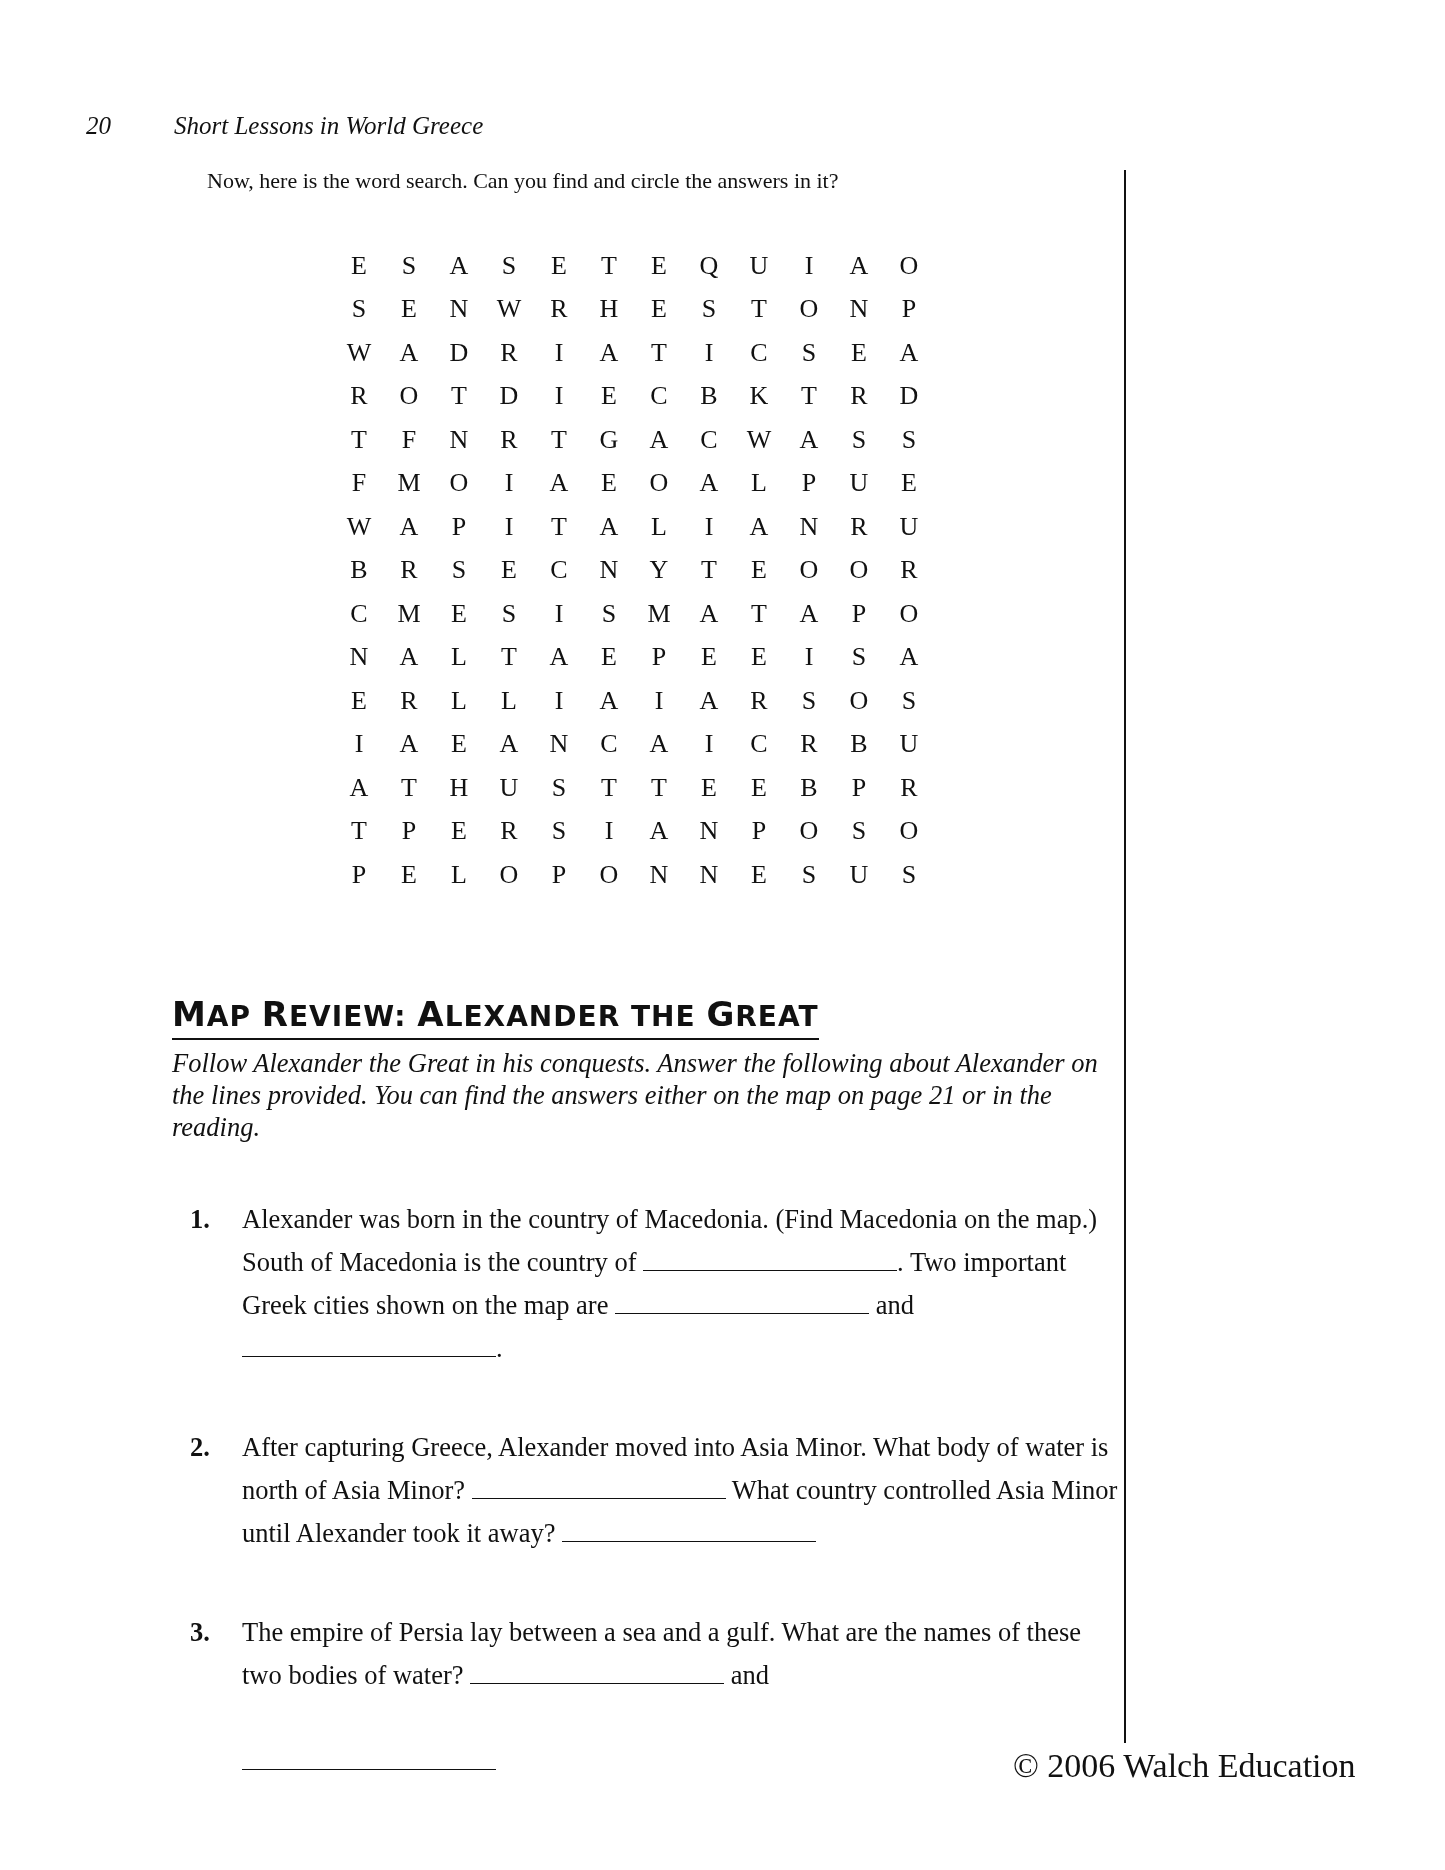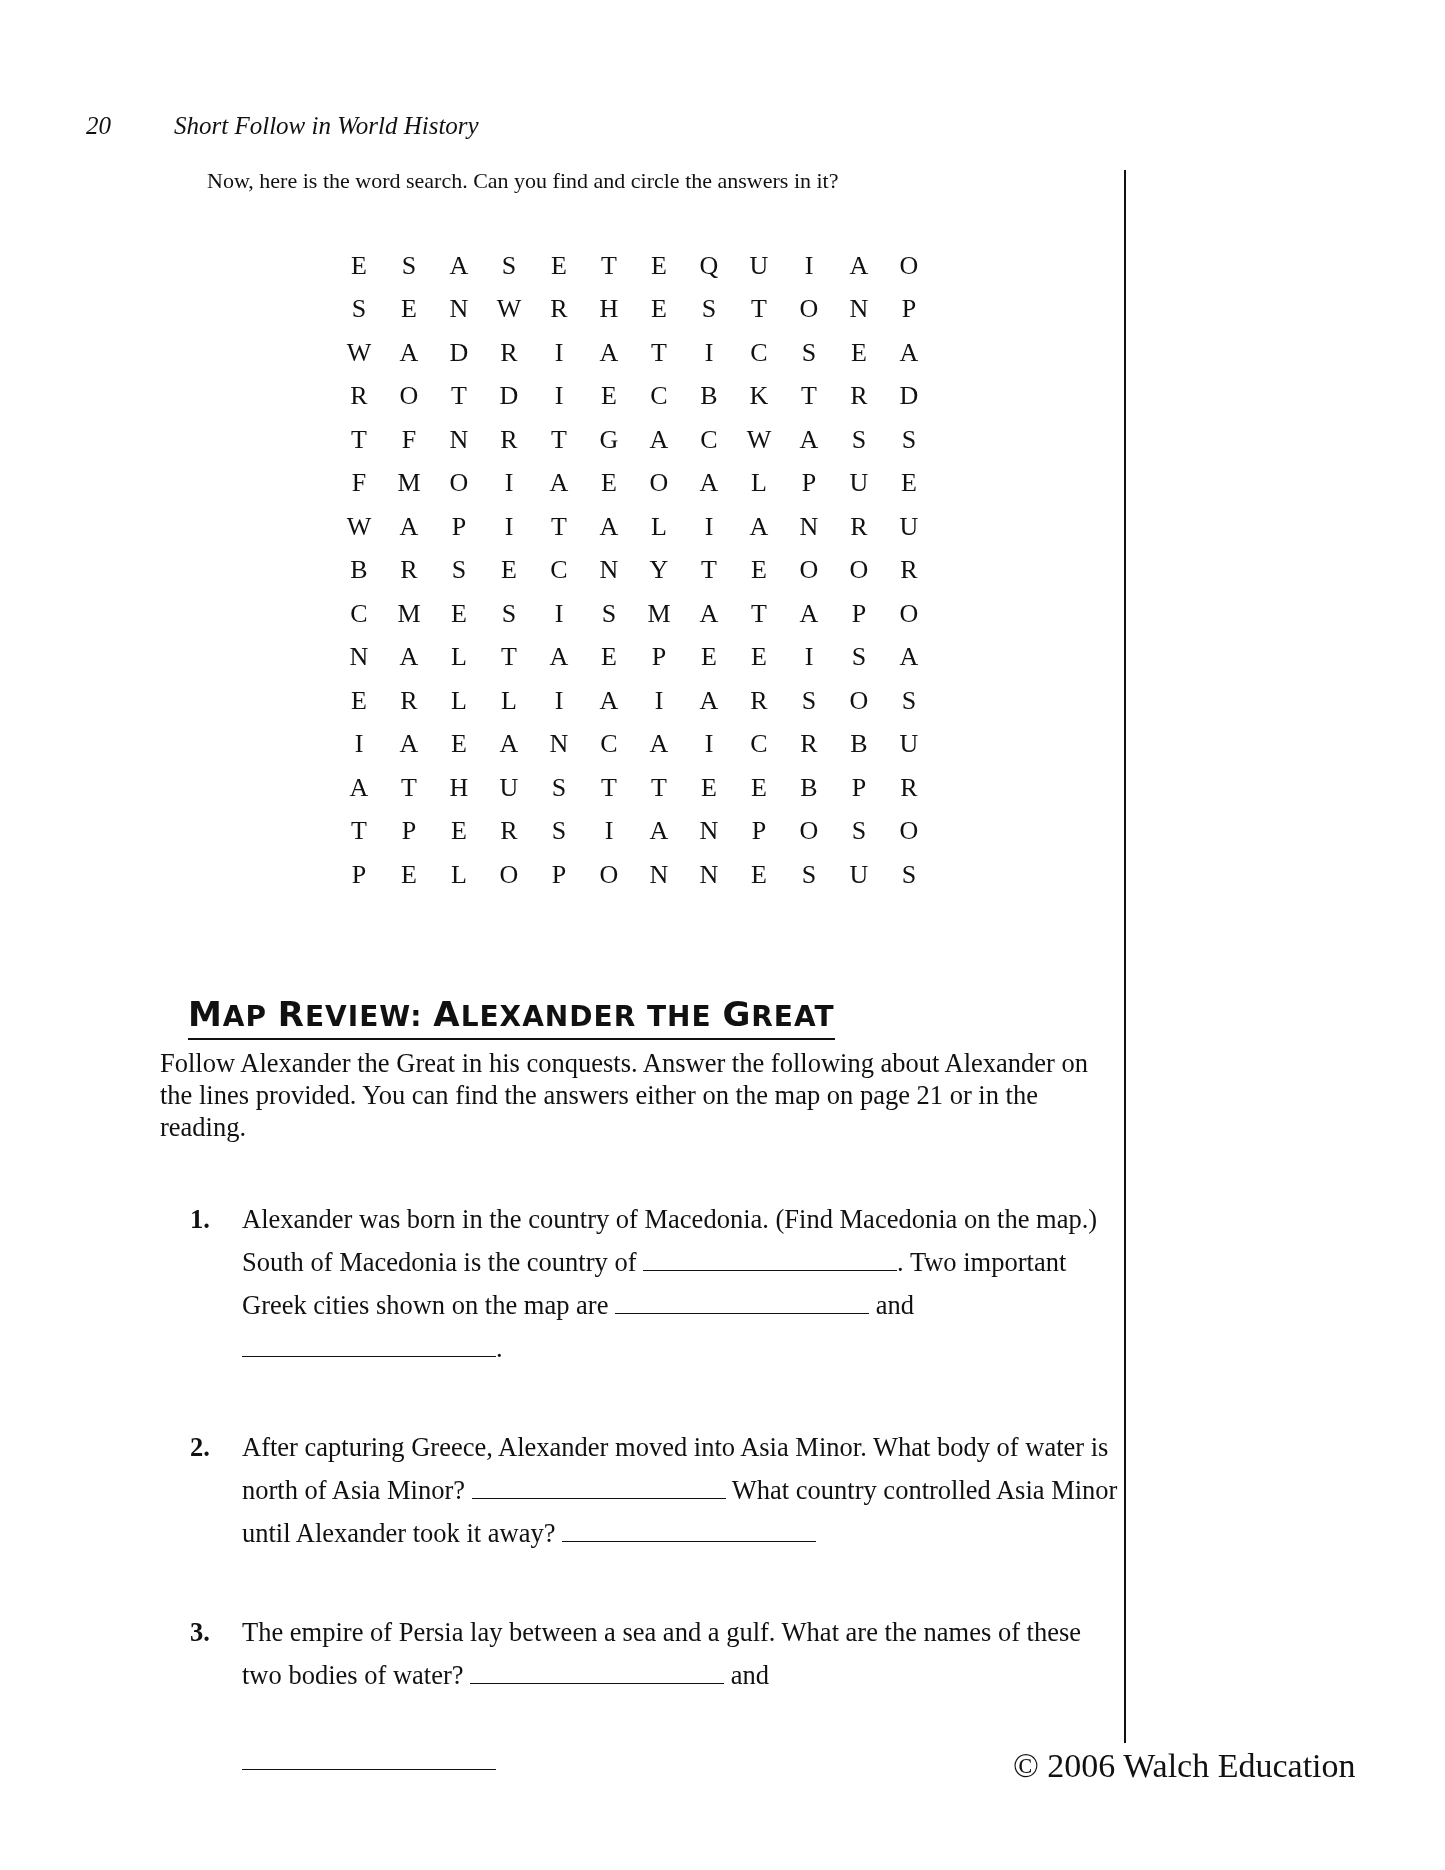--- a/index.html
+++ b/index.html
@@ -14,35 +14,35 @@
   }
   .running-head .page-num { display: inline-block; width: 88px; margin-top: 32px; }
   .vrule { left: 1124px; top: 170px; width: 2px; height: 1573px; background: #111; }
   .intro { left: 207px; top: 168px; font-size: 22px; white-space: nowrap; }
   .grid { left: 334px; top: 244px; }
   .grid-row { display: flex; height: 43.5px; align-items: center; }
   .grid-cell { width: 50px; text-align: center; font-size: 26px; }
   .heading {
     left: 172px; top: 994px; font-family: "DejaVu Sans", sans-serif; font-weight: bold;
     font-size: 28px; letter-spacing: 1px; white-space: nowrap; padding-bottom: 4px;
-    border-bottom: 2px solid #111; font-variant: small-caps; margin-left: 16px;
+    border-bottom: 2px solid #111; font-variant: small-caps;
   }
   .heading .sc { font-size: 34px; }
-  .desc { left: 160px; top: 1047px; width: 940px; font-size: 26.5px; line-height: 32px; }
+  .desc { left: 172px; top: 1047px; width: 940px; font-size: 26.5px; line-height: 32px; font-style: italic; }
   .item { left: 190px; width: 930px; font-size: 26.5px; line-height: 43px; }
   .item .num { position: absolute; left: 0; top: 0; font-weight: bold; }
   .item .body { margin-left: 52px; }
   .blank { display: inline-block; width: 254px; border-bottom: 1.5px solid #111; height: 22px; vertical-align: baseline; }
   .footer { left: 1013px; top: 1747px; font-size: 34px; white-space: nowrap; }
 </style>
 </head>
 <body>
 
 <div class="abs running-head">
-  <span class="page-num">20</span><span>Short Follow in World History</span>
+  <span class="page-num">20</span><span>Short Lessons in World Greece</span>
 </div>
 
 <div class="abs vrule"></div>
 
 <div class="abs intro">Now, here is the word search. Can you find and circle the answers in it?</div>
 
 <div class="abs grid" id="grid">
     <div class="grid-row">
       <span class="grid-cell">E</span>
       <span class="grid-cell">S</span>

